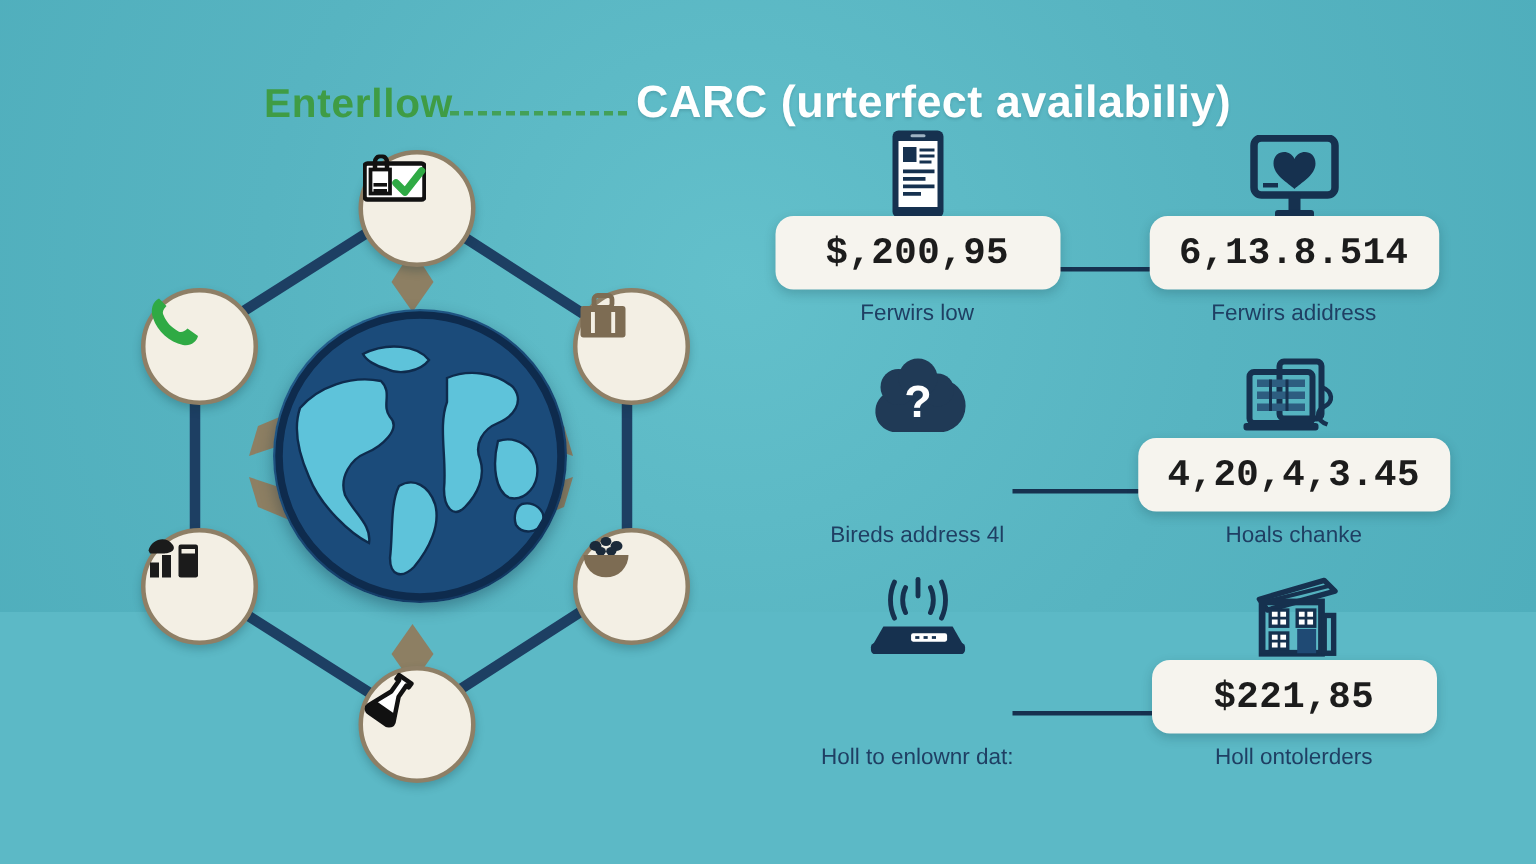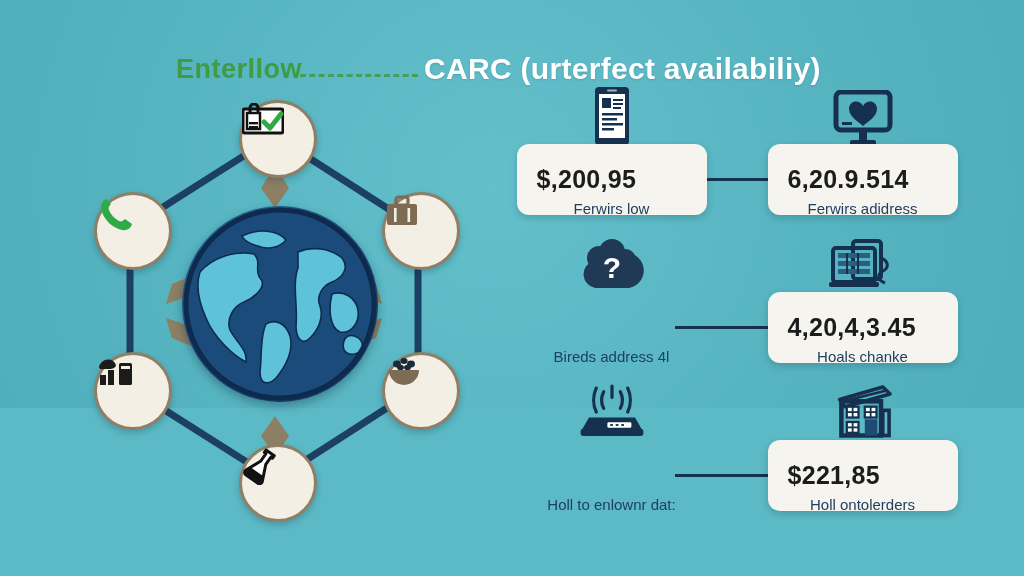--- a/index.html
+++ b/index.html
@@ -33,23 +33,23 @@
   .globe{position:absolute;left:122px;top:118px;width:196px;height:196px;border-radius:50%;
     background:radial-gradient(circle at 36% 30%, #2a6f9e 0%, #1d4f7d 48%, #133963 78%, #0e2b4d 100%);
     box-shadow:0 4px 10px rgba(10,35,55,.35);overflow:hidden;}
 
   
   .grid{position:absolute;left:500px;top:86px;width:510px;height:470px;}
   .cell{position:absolute;width:235px;height:152px;}
   .cell .ico{position:absolute;left:50%;top:0;transform:translateX(-50%);
     width:72px;height:62px;display:flex;align-items:flex-end;justify-content:center;}
   .chip{position:absolute;left:50%;transform:translateX(-50%);top:58px;
-    min-width:150px;padding:21px 20px;border-radius:12px;
+    min-width:150px;padding:10px 20px;border-radius:12px;
     background:#f6f4ee;box-shadow:0 3px 7px rgba(15,50,60,.22);
-    text-align:left;}
+    text-align:center;font-family:Liberation Mono, monospace;}
   .chip .val{font-size:25px;font-weight:bold;color:#1c1c1c;white-space:nowrap;letter-spacing:.3px;}
   .cap{position:absolute;left:50%;transform:translateX(-50%);top:114px;
     font-size:15px;color:#1f3f63;white-space:nowrap;}
   .arrow{position:absolute;height:0;border-top:3px solid #16314f;}
   .arrow:after{content:"";position:absolute;right:-2px;top:-6px;
     border-left:10px solid #16314f;border-top:6px solid transparent;border-bottom:6px solid transparent;}
 </style>
 </head>
 <body>
 
@@ -190,21 +190,21 @@
       <div class="ico">
         <svg width="62" height="58" viewBox="0 0 62 58">
           <rect x="4" y="2" width="54" height="38" rx="5" fill="none" stroke="#16314f" stroke-width="5"></rect>
           <path d="M31 16 c-3 -7 -14 -6 -14 3 c0 8 10 13 14 17 c4 -4 14 -9 14 -17 c0 -9 -11 -10 -14 -3 z" fill="#16314f"></path>
           <rect x="10" y="32" width="10" height="3" fill="#16314f"></rect>
           <rect x="27" y="39" width="8" height="12" fill="#16314f"></rect>
           <rect x="18" y="50" width="26" height="6" rx="2" fill="#16314f"></rect>
         </svg>
       </div>
       <div class="chip">
-        <div class="val">6,20.9.514</div>
+        <div class="val">6,13.8.514</div>
       </div>
       <div class="cap">Ferwirs adidress</div>
     </div>
 
     <div class="cell" style="left:-6px;top:148px;">
       <div class="ico">
         <svg width="70" height="58" viewBox="0 0 70 58">
           <path d="M18 50 a14 14 0 0 1 -2 -27 a16 16 0 0 1 30 -8 a13 13 0 0 1 6 35 z" fill="#203a56"></path>
           <circle cx="22" cy="20" r="12" fill="#203a56"></circle>
             <circle cx="48" cy="22" r="11" fill="#203a56"></circle>

